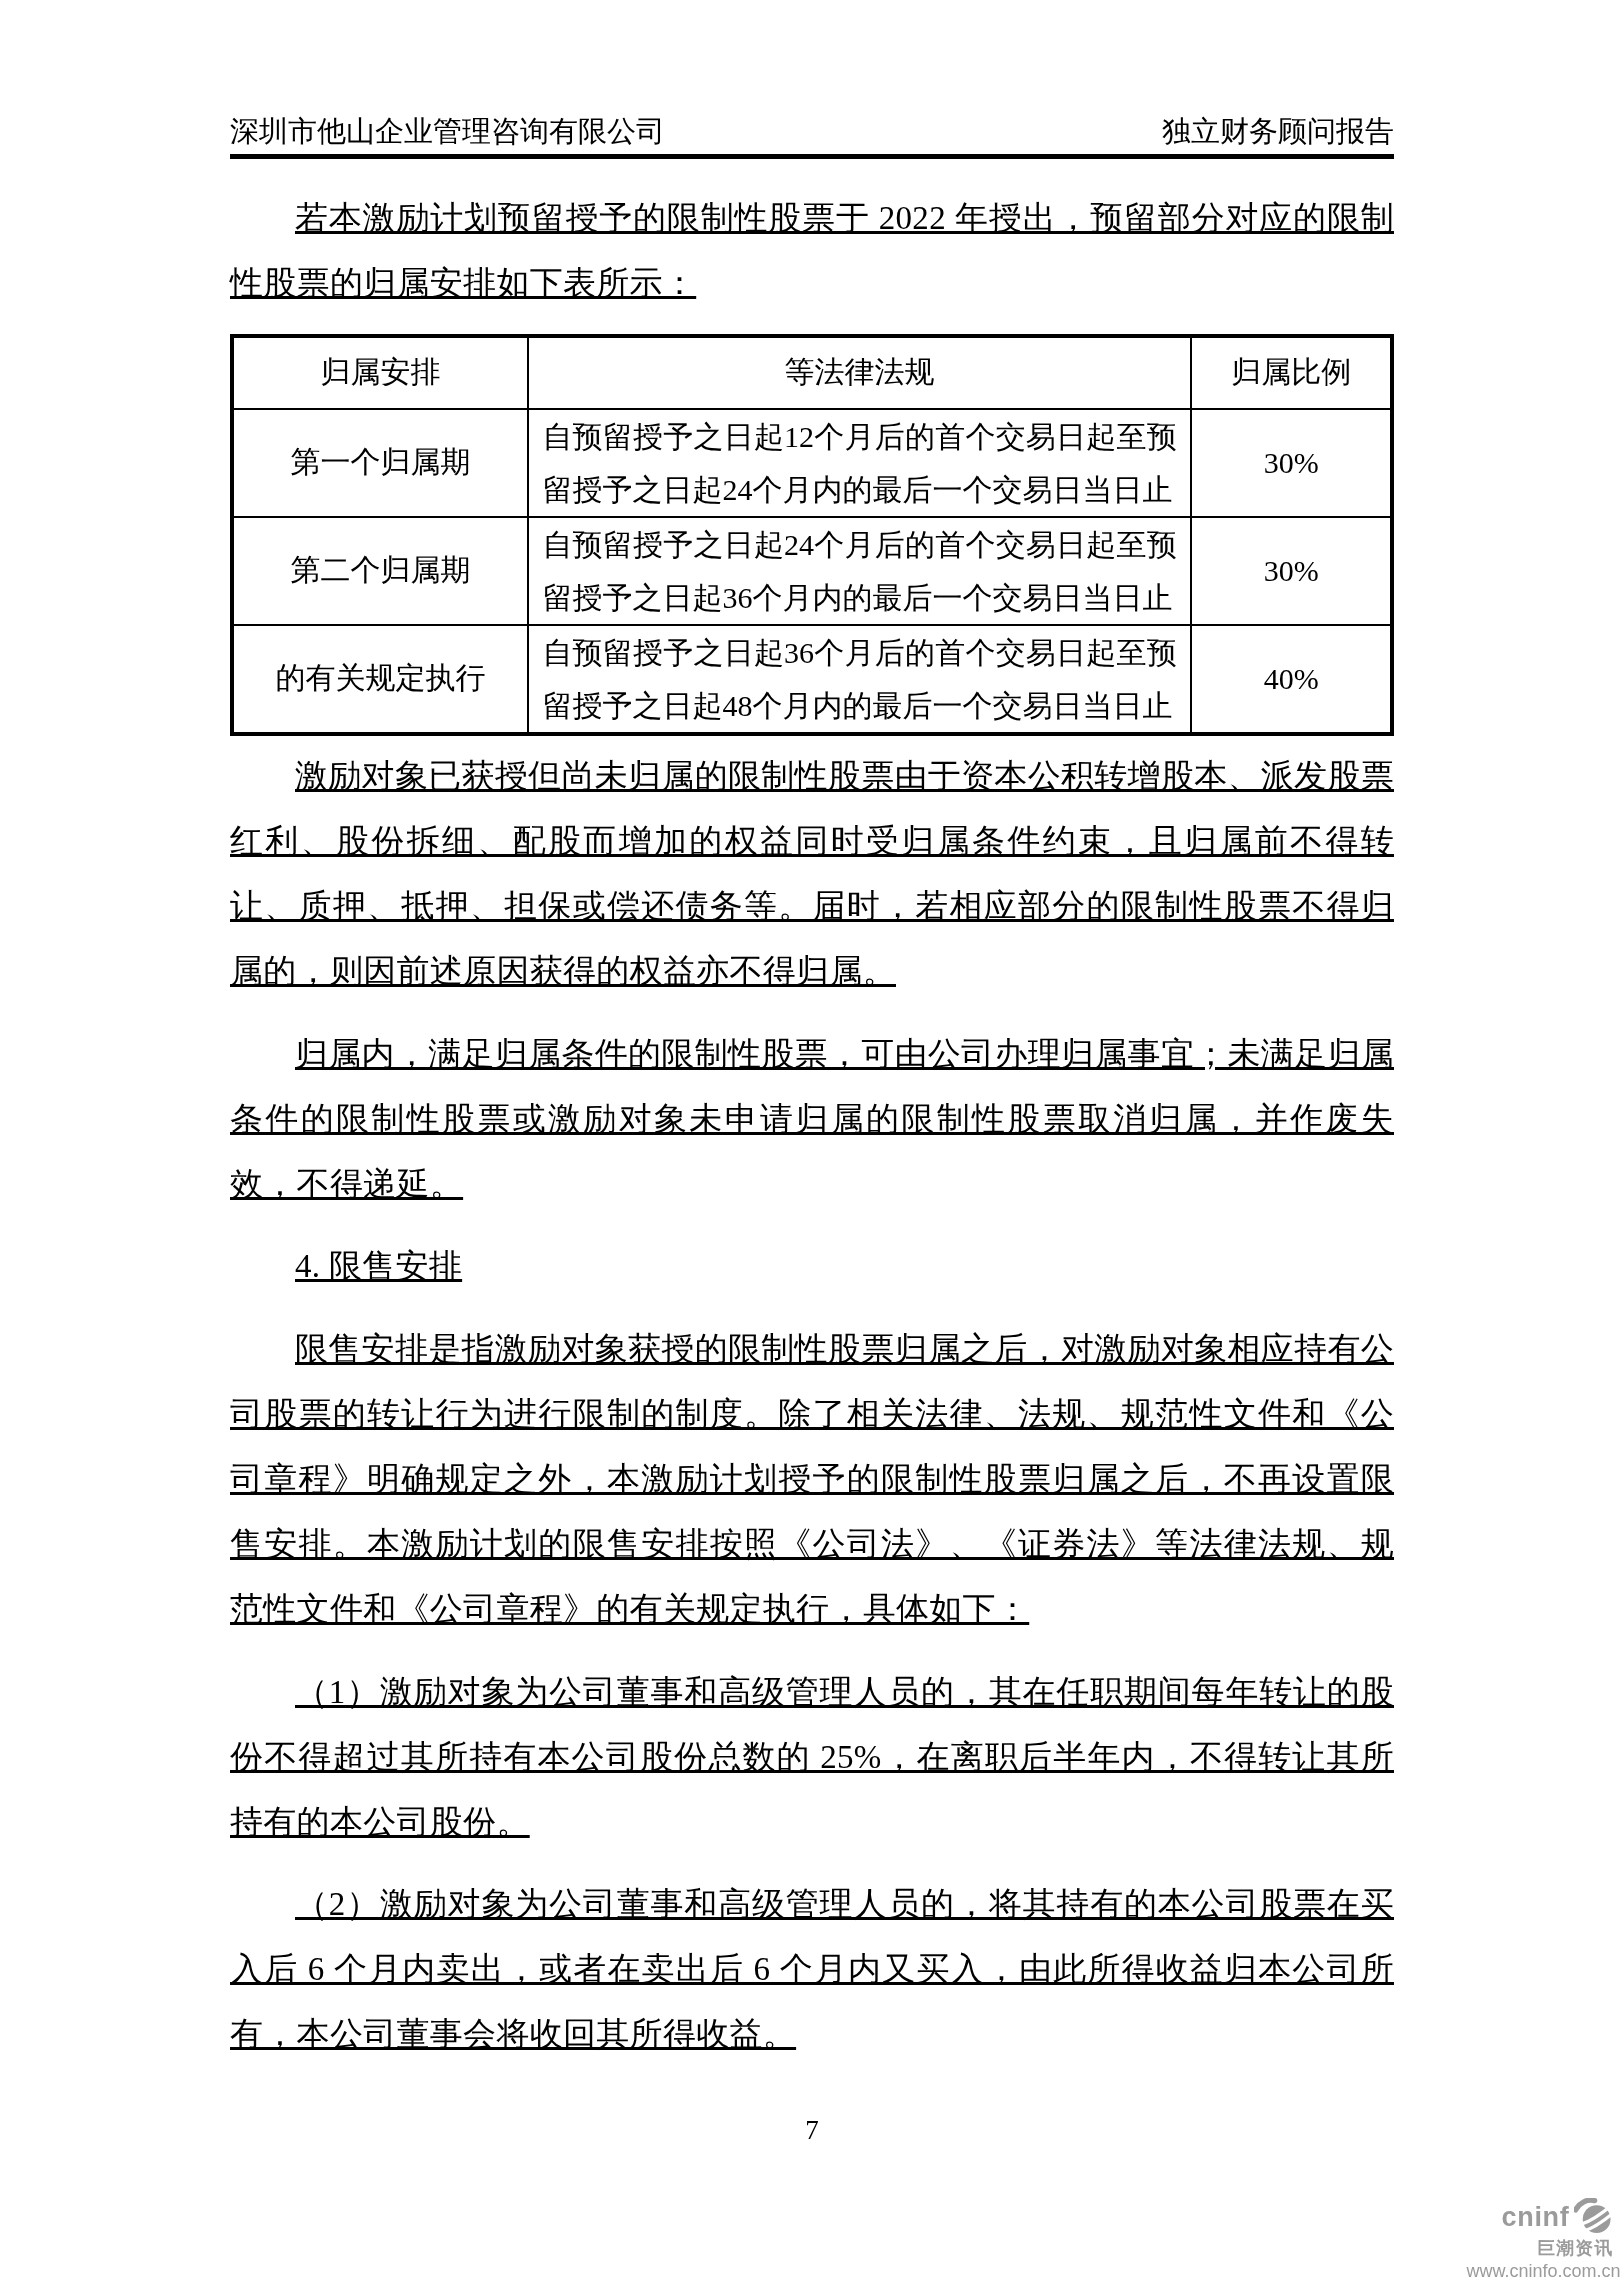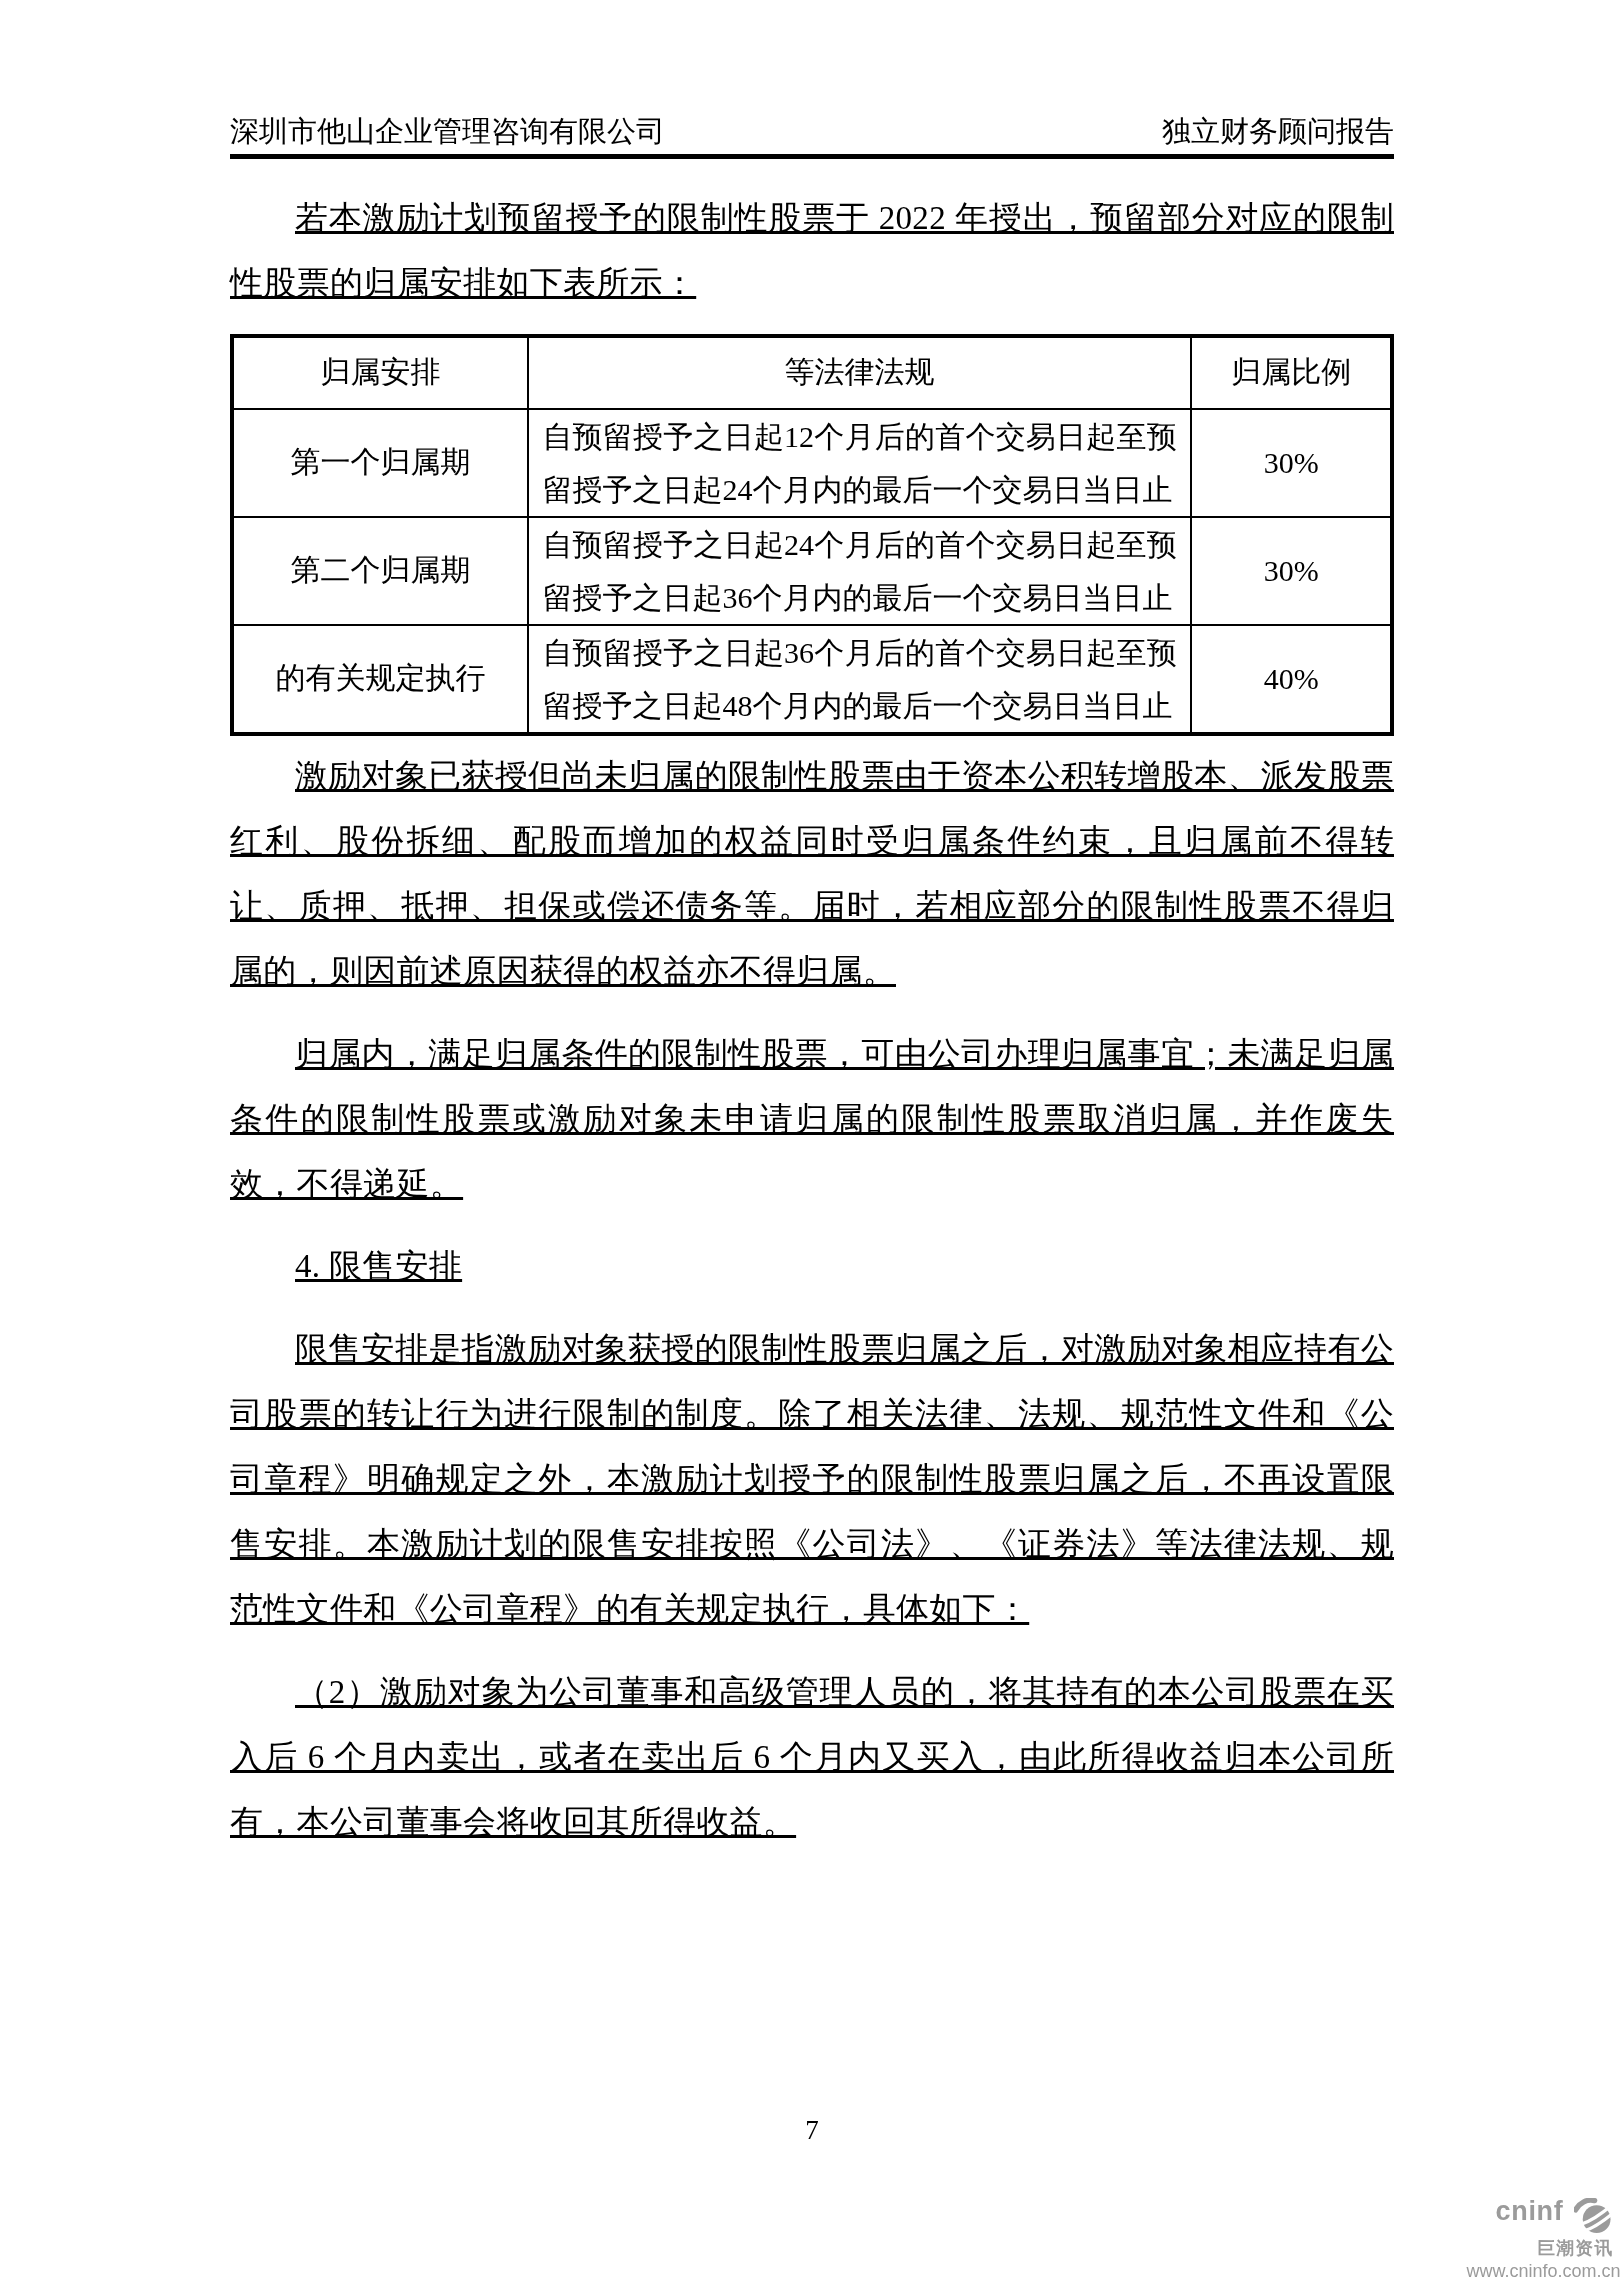--- a/index.html
+++ b/index.html
@@ -82,22 +82,22 @@
     right:9.5px; top:2198px;
     width:147px;
     color:#9b9b9b;
     font-family:"Liberation Sans","DejaVu Sans",sans-serif;
     text-align:center;
     line-height:1;
   }
   .logo-top {
     display:flex;
     justify-content:flex-end;
-    align-items:flex-start;
-    gap:10px;
+    align-items:center;
+    gap:4px;
   }
   .logo-brand {
     font-size:27px;
     font-weight:bold;
     letter-spacing:0.7px;
   }
   .logo-cn {
     font-size:17.7px;
     font-weight:bold;
     letter-spacing:1.4px;
@@ -159,20 +159,21 @@
     </table>
 
     <p class="para">激励对象已获授但尚未归属的限制性股票由于资本公积转增股本、派发股票红利、股份拆细、配股而增加的权益同时受归属条件约束，且归属前不得转让、质押、抵押、担保或偿还债务等。届时，若相应部分的限制性股票不得归属的，则因前述原因获得的权益亦不得归属。</p>
 
     <p class="para">归属内，满足归属条件的限制性股票，可由公司办理归属事宜；未满足归属条件的限制性股票或激励对象未申请归属的限制性股票取消归属，并作废失效，不得递延。</p>
 
     <p class="para">4. 限售安排</p>
 
     <p class="para">限售安排是指激励对象获授的限制性股票归属之后，对激励对象相应持有公司股票的转让行为进行限制的制度。除了相关法律、法规、规范性文件和《公司章程》明确规定之外，本激励计划授予的限制性股票归属之后，不再设置限售安排。本激励计划的限售安排按照《公司法》、《证券法》等法律法规、规范性文件和《公司章程》的有关规定执行，具体如下：</p>
 
+    <p class="para">（1）激励对象为公司董事和高级管理人员的，其在任职期间每年转让的股份不得超过其所持有本公司股份总数的 25%，在离职后半年内，不得转让其所持有的本公司股份。</p>
 
     <p class="para">（2）激励对象为公司董事和高级管理人员的，将其持有的本公司股票在买入后 6 个月内卖出，或者在卖出后 6 个月内又买入，由此所得收益归本公司所有，本公司董事会将收回其所得收益。</p>
 
   </div>
 
   <div class="page-number">7</div>
 
   <div class="cninfo-logo">
     <div class="logo-top">
       <span class="logo-brand">cninf</span>

